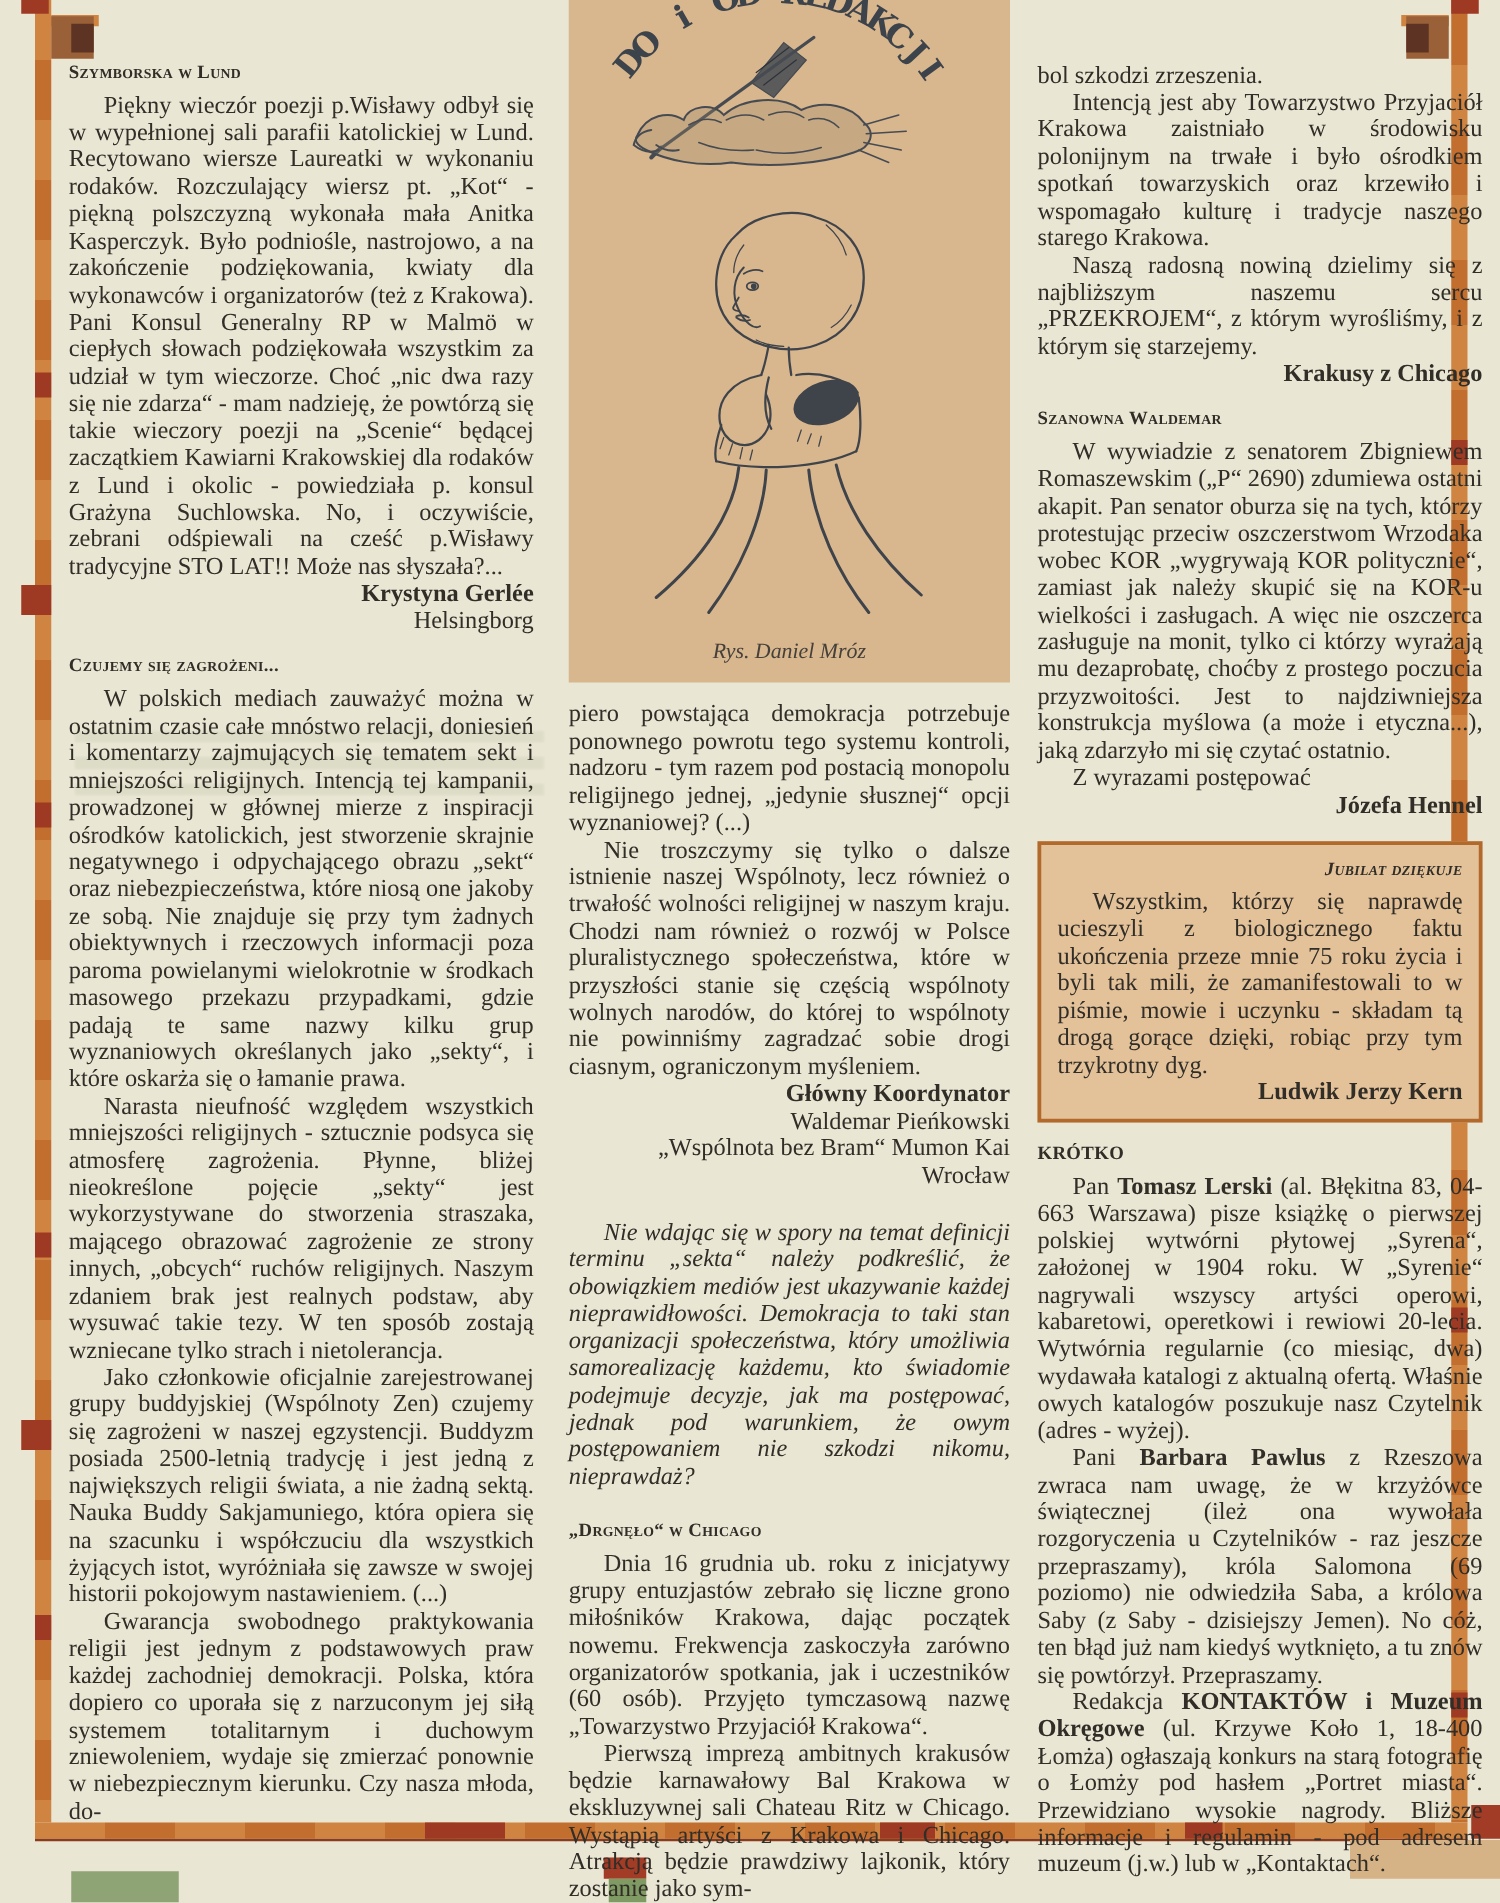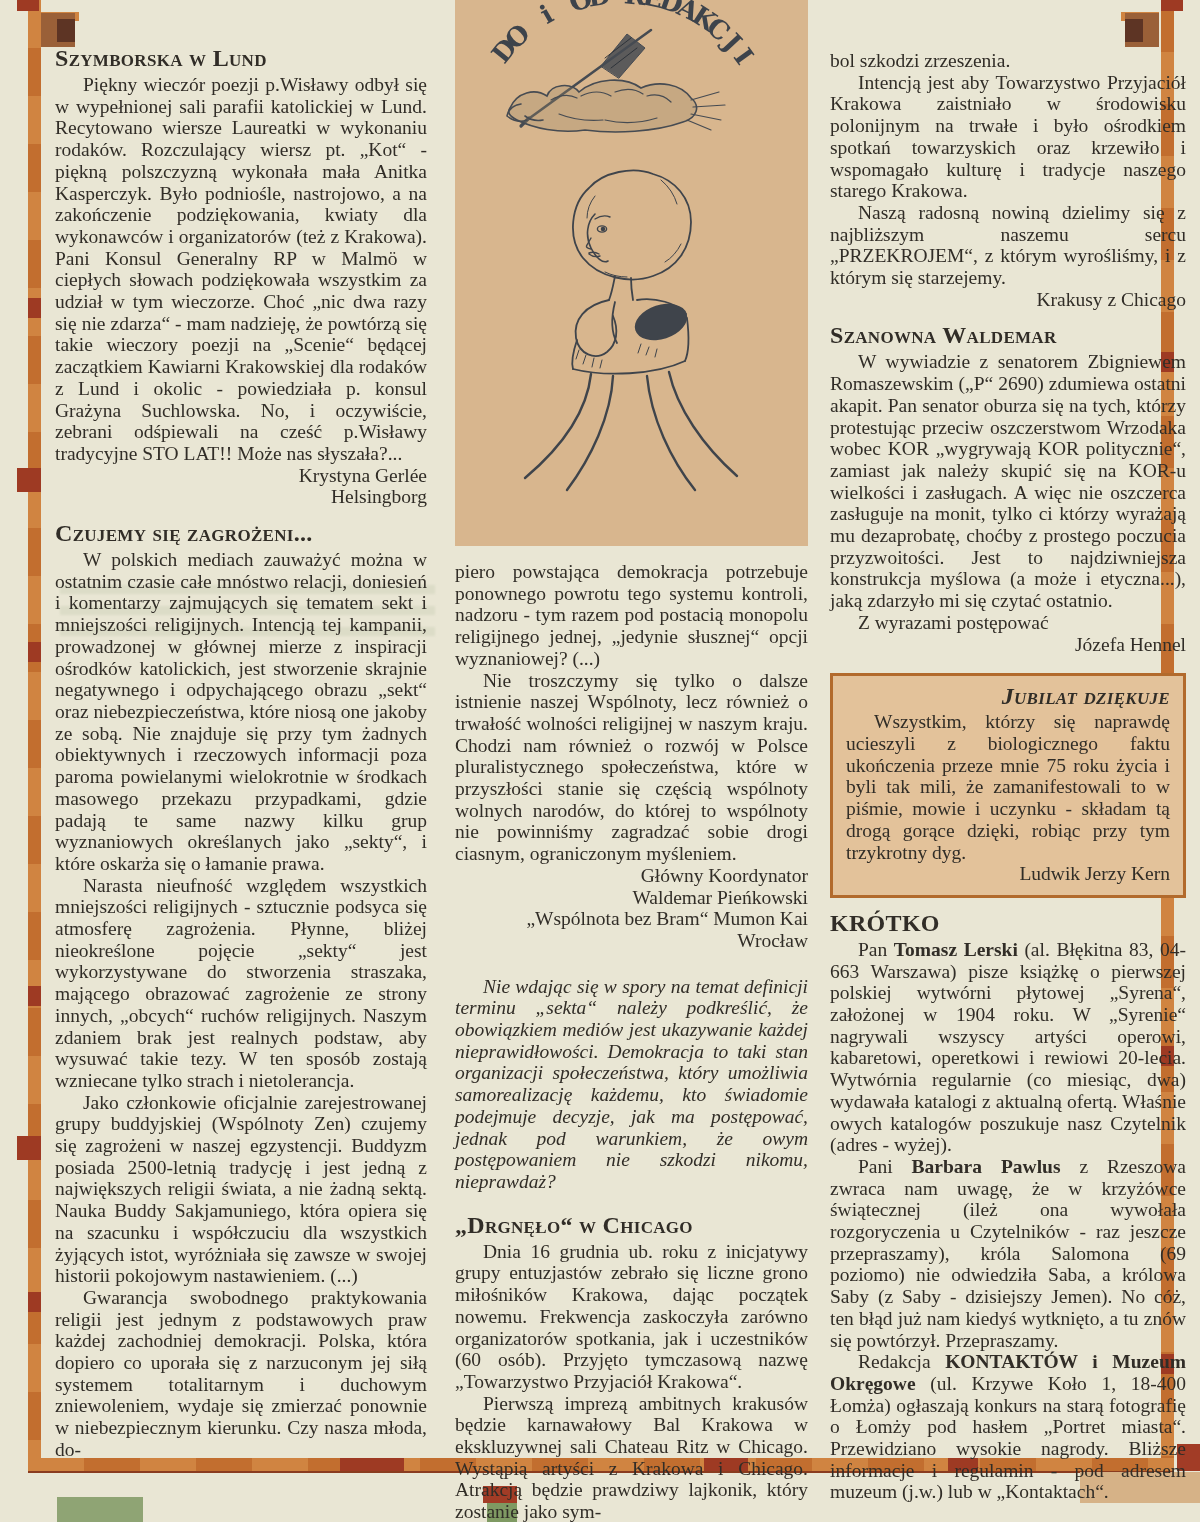--- a/index.html
+++ b/index.html
@@ -13,25 +13,25 @@
        background:var(--paper);color:var(--ink);
        font-family:"Liberation Serif", serif;}
   .col{position:absolute;text-align:justify;font-size:19.5px;line-height:21.7px;
        hyphens:none;}
   .col-left{left:55px;top:46px;width:372px;}
   .col-middle{left:455px;top:0;width:353px;}
   .col-right{left:830px;top:50px;width:356px;}
   .blk{margin:0;}
   .para{text-indent:28px;}
   .noindent{text-indent:0;}
-  .heading{font-weight:700;font-variant:small-caps;font-size:24px;line-height:25px;
+  .heading{font-weight:700;font-variant:small-caps;font-size:15px;line-height:25px;
            letter-spacing:.3px;margin:13px 0 3px;text-align:left;text-indent:0;}
   .col .heading:first-child{margin-top:0;}
   .sig{text-align:right;}
-  .sig.bold{font-weight:400;}
+  .sig.bold{font-weight:700;}
   .note{font-style:italic;text-indent:28px;margin:24px 0 20px;}
   .b{font-weight:700;}
   .box{background:var(--box-bg);border:3px solid var(--box-border);
        margin:18px 0 12px;padding:8px 13px 10px;}
   .box .heading{font-style:italic;margin:0 0 2px;text-align:right;}
   
   .illustration-panel{position:relative;width:353px;height:546px;background:var(--panel);
                       overflow:hidden;margin:0 0 15px;}
   .arc-letter{position:absolute;font-family:"DejaVu Serif",serif;font-weight:700;
               font-size:26px;color:var(--arc-ink);}
@@ -153,20 +153,21 @@
         <path d="M122,340 C118,352 116,362 118,369 M232,318 C234,334 234,352 230,361"></path>
         <path d="M118,369 C150,377 200,375 230,361"></path>
         <g stroke-width="2.4">
           <path d="M136,374 C132,410 108,446 70,478"></path>
           <path d="M158,376 C156,416 136,458 112,490"></path>
           <path d="M192,376 C196,418 216,460 240,490"></path>
           <path d="M214,372 C222,408 248,446 282,476"></path>
         </g>
       </g>
     </svg>
+    <div class="caption">Rys. Daniel Mróz</div>
   </div>
   <div>
       <div class="blk para noindent"><span>piero powstająca demokracja potrzebuje ponownego powrotu tego systemu kontroli, nadzoru - tym razem pod postacią monopolu religijnego jednej, „jedynie słusznej“ opcji wyznaniowej? (...)</span></div>
       <div class="blk para"><span>Nie troszczymy się tylko o dalsze istnienie naszej Wspólnoty, lecz również o trwałość wolności religijnej w naszym kraju. Chodzi nam również o rozwój w Polsce pluralistycznego społeczeństwa, które w przyszłości stanie się częścią wspólnoty wolnych narodów, do której to wspólnoty nie powinniśmy zagradzać sobie drogi ciasnym, ograniczonym myśleniem.</span></div>
       <div class="blk sig bold"><span>Główny Koordynator</span></div>
       <div class="blk sig"><span>Waldemar Pieńkowski</span></div>
       <div class="blk sig"><span>„Wspólnota bez Bram“ Mumon Kai</span></div>
       <div class="blk sig"><span>Wrocław</span></div>
       <div class="blk note"><span>Nie wdając się w spory na temat definicji terminu „sekta“ należy podkreślić, że obowiązkiem mediów jest ukazywanie każdej nieprawidłowości. Demokracja to taki stan organizacji społeczeństwa, który umożliwia samorealizację każdemu, kto świadomie podejmuje decyzje, jak ma postępować, jednak pod warunkiem, że owym postępowaniem nie szkodzi nikomu, nieprawdaż?</span></div>
       <div class="blk heading"><span>„Drgnęło“ w Chicago</span></div>

